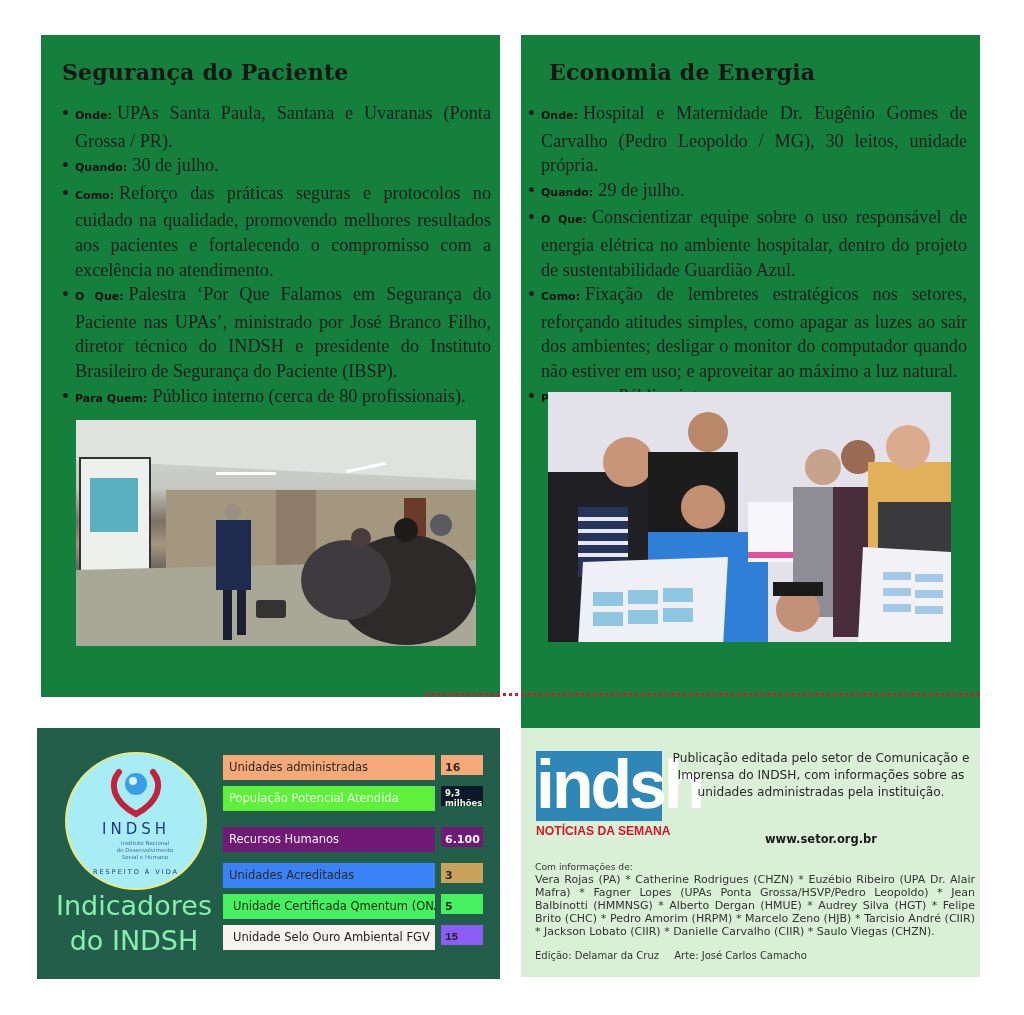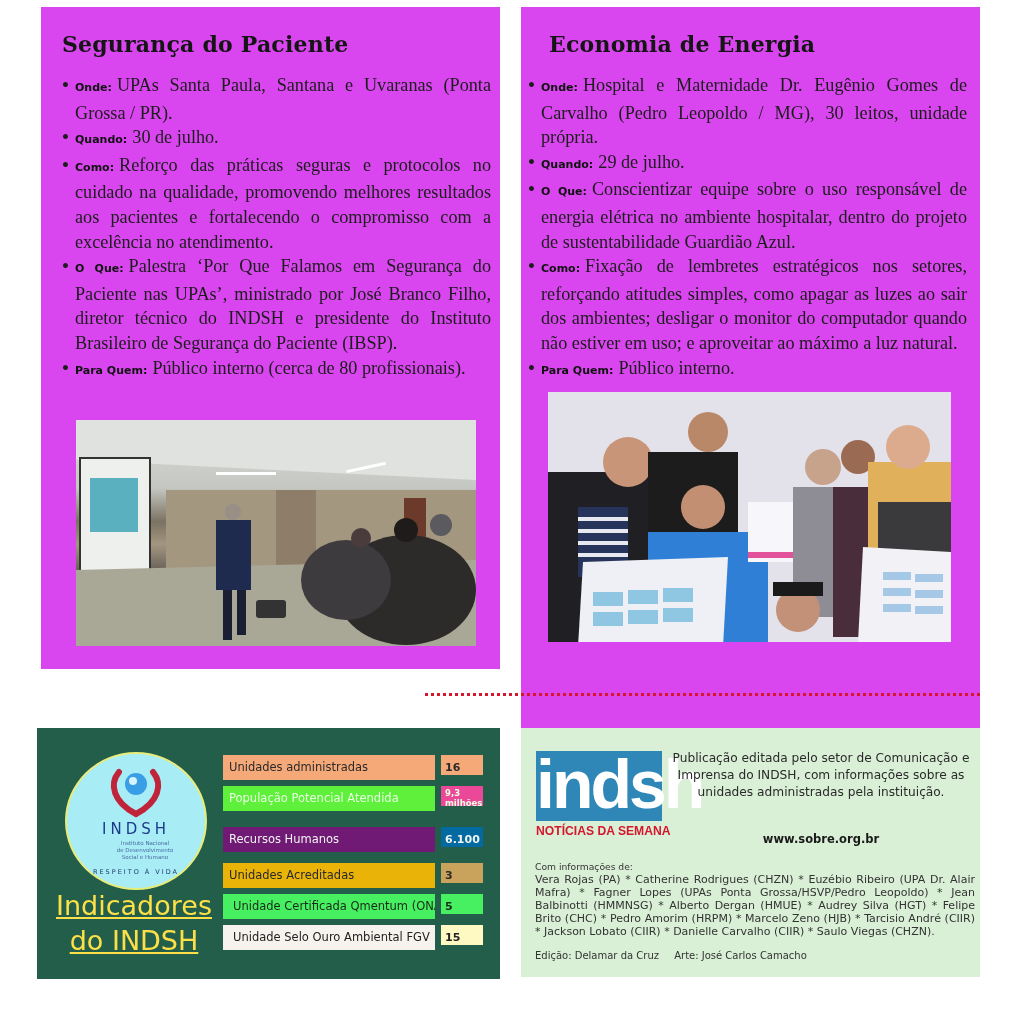--- a/index.html
+++ b/index.html
@@ -1,18 +1,18 @@
 <!DOCTYPE html>
 <html><head>
 <meta charset="utf-8">
 <style>
   html, body { margin:0; padding:0; background:#ffffff; }
   body { width:1024px; height:1015px; position:relative; overflow:hidden; font-family:"Liberation Serif", serif; color:#1c1c1c; }
 
-  .card { position:absolute; background:#d946ef; }
+  .card { position:absolute; background:#15803d;margin-top:28px; }
   #card-left  { left:41px;  top:7px; width:459px; height:662px; }
   #card-right { left:521px; top:7px; width:459px; height:764px; }
 
   .card-title { position:absolute; font-family:"DejaVu Serif", serif; font-weight:bold; font-size:22px; color:#151515; letter-spacing:0.2px; }
   #card-left .card-title { left:21px; top:24px; }
   #card-right .card-title { left:28px; top:24px; }
 
   .bullets { position:absolute; list-style:none; margin:0; padding:0; font-size:18.2px; line-height:24.6px; }
   #card-left .bullets { left:20px; top:66px; width:430px; }
   #card-right .bullets { left:6px; top:66px; width:440px; }
@@ -21,21 +21,21 @@
   .bullets .lbl { font-family:"DejaVu Sans", sans-serif; font-weight:bold; font-size:11px; color:#111; margin-right:5px; }
 
   .photo { position:absolute; overflow:hidden; }
   #photo-left { left:76px; top:420px; width:400px; height:226px; background:linear-gradient(180deg,#d9dcd9 0%,#c5c7c2 30%,#7b7262 45%,#a4957f 55%,#4c4a47 72%,#9c998d 100%); }
   #photo-right { left:548px; top:392px; width:403px; height:250px; background:linear-gradient(180deg,#e8e6ee 0%,#d9d6e0 40%,#a8a3a6 60%,#6b6b78 100%); }
 
   #separator { position:absolute; left:425px; top:693px; width:555px; height:0; border-top:3px dotted #d5162d; }
 
   #indicators { position:absolute; left:37px; top:728px; width:463px; height:251px; background:#235e4b; }
   #logo-circle { position:absolute; left:28px; top:24px; width:138px; height:134px; border-radius:50%; background:#a8ecf6; border:2px solid #e8ec7a; }
-  #indicators-title { position:absolute; left:12px; top:160px; width:170px; text-align:center; font-family:"DejaVu Sans", sans-serif; font-size:27px; line-height:35px; color:#fde047;text-decoration:underline; }
+  #indicators-title { position:absolute; left:12px; top:160px; width:170px; text-align:center; font-family:"DejaVu Sans", sans-serif; font-size:27px; line-height:35px; color:#86efac; }
 
   .ind-row { position:absolute; left:186px; height:25px; display:flex; gap:6px; }
   .ind-label { width:212px; height:25px; box-sizing:border-box; padding:0 6px; font-family:"DejaVu Sans", sans-serif; font-size:11.5px; line-height:25px; white-space:nowrap; overflow:hidden; }
   .ind-value { width:42px; height:20px; box-sizing:border-box; padding:0 4px; font-family:"DejaVu Sans", sans-serif; font-weight:bold; font-size:11px; line-height:25px; }
 
   #credits-box { position:absolute; left:521px; top:728px; width:459px; height:249px; background:#d9f0d6; font-family:"DejaVu Sans", sans-serif; }
   #brand-logo { position:absolute; left:15px; top:23px; width:126px; height:90px; }
   #brand-word { position:absolute; left:0; top:0; width:126px; height:70px; background:#2f87b7; color:#fff; font-family:"Liberation Sans", sans-serif; font-weight:bold; font-size:68px; line-height:66px; text-align:center; letter-spacing:-3px; }
   #brand-tag { position:absolute; left:0; top:72px; width:126px; color:#d5162d; font-family:"Liberation Sans", sans-serif; font-weight:bold; font-size:13.5px; transform:scaleX(0.9); transform-origin:left; white-space:nowrap; }
   #pub-text { position:absolute; left:150px; top:22px; width:300px; text-align:center; font-size:12.2px; line-height:17px; color:#2a2a2a; }
@@ -159,46 +159,46 @@
     <div>Indicadores</div>
     <div>do INDSH</div>
   </div>
 
   <div class="ind-row" style="top:27px">
     <div class="ind-label" style="background: rgb(245, 168, 120); color: rgb(42, 42, 42);">Unidades administradas</div>
     <div class="ind-value" style="background: rgb(245, 168, 120); color: rgb(42, 42, 42);">16</div>
   </div>
   <div class="ind-row" style="top:58px">
     <div class="ind-label" style="background: rgb(94, 240, 58); color: rgb(232, 255, 224);">População Potencial Atendida</div>
-    <div class="ind-value" style="font-size: 8.5px; line-height: 10px; padding-top: 2px; background: #ec4899; color: rgb(232, 255, 224);">9,3 milhões</div>
+    <div class="ind-value" style="font-size: 8.5px; line-height: 10px; padding-top: 2px; background: #0f172a; color: rgb(232, 255, 224);">9,3 milhões</div>
   </div>
   <div class="ind-row" style="top:99px">
     <div class="ind-label" style="background: #701a75; color: rgb(240, 244, 240);">Recursos Humanos</div>
-    <div class="ind-value" style="background: #0369a1; color: rgb(240, 244, 240);">6.100</div>
+    <div class="ind-value" style="background: #701a75; color: rgb(240, 244, 240);">6.100</div>
   </div>
   <div class="ind-row" style="top:135px">
-    <div class="ind-label" style="background: #eab308; color: rgb(42, 42, 42);">Unidades Acreditadas</div>
+    <div class="ind-label" style="background: #3b82f6; color: rgb(42, 42, 42);">Unidades Acreditadas</div>
     <div class="ind-value" style="background: rgb(201, 163, 92); color: rgb(42, 42, 42);">3</div>
   </div>
   <div class="ind-row" style="top:166px">
     <div class="ind-label" style="padding-left: 10px; background: rgb(71, 240, 96); color: rgb(26, 42, 26);">Unidade Certificada Qmentum (ONA)</div>
     <div class="ind-value" style="background: rgb(71, 240, 96); color: rgb(26, 42, 26);">5</div>
   </div>
   <div class="ind-row" style="top:197px">
     <div class="ind-label" style="padding-left: 10px; background: rgb(246, 243, 239); color: rgb(34, 34, 34);">Unidade Selo Ouro Ambiental FGV</div>
-    <div class="ind-value" style="background: #fef9c3; color: rgb(34, 34, 34);">15</div>
+    <div class="ind-value" style="background: #8b5cf6; color: rgb(34, 34, 34); font-family: Liberation Mono, monospace;">15</div>
   </div>
 </section>
 
 <section id="credits-box">
   <div id="brand-logo">
     <div id="brand-word">indsh</div>
     <div id="brand-tag">NOTÍCIAS DA SEMANA</div>
   </div>
   <div id="pub-text">Publicação editada pelo setor de Comunicação e Imprensa do INDSH, com informações sobre as unidades administradas pela instituição.</div>
-  <div id="site">www.sobre.org.br</div>
+  <div id="site">www.setor.org.br</div>
   <div id="credits-heading">Com informações de:</div>
   <div id="credits-list">Vera Rojas (PA) * Catherine Rodrigues (CHZN) * Euzébio Ribeiro (UPA Dr. Alair Mafra) * Fagner Lopes (UPAs Ponta Grossa/HSVP/Pedro Leopoldo) * Jean Balbinotti (HMMNSG) * Alberto Dergan (HMUE) * Audrey Silva (HGT) * Felipe Brito (CHC) * Pedro Amorim (HRPM) * Marcelo Zeno (HJB) * Tarcisio André (CIIR) * Jackson Lobato (CIIR) * Danielle Carvalho (CIIR) * Saulo Viegas (CHZN).</div>
   <div id="edition">
     <span>Edição: Delamar da Cruz</span>
     <span>Arte: José Carlos Camacho</span>
   </div>
 </section>
 
 </body></html>

